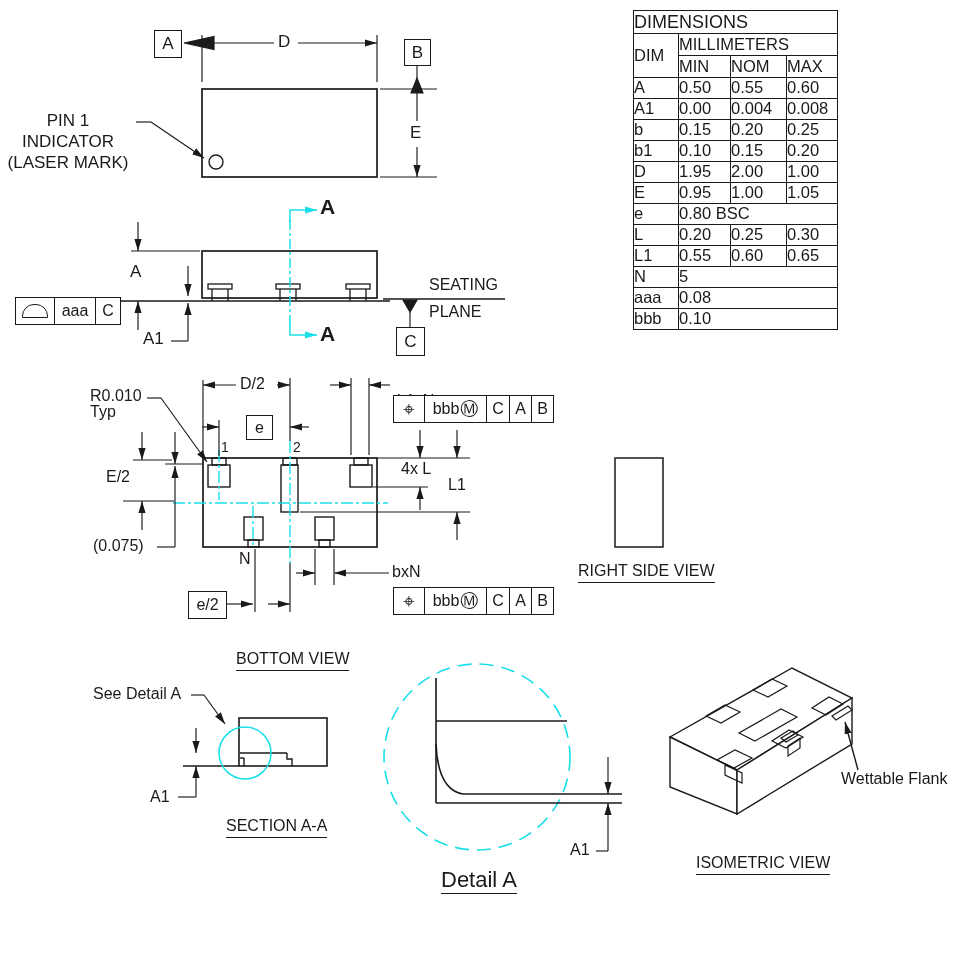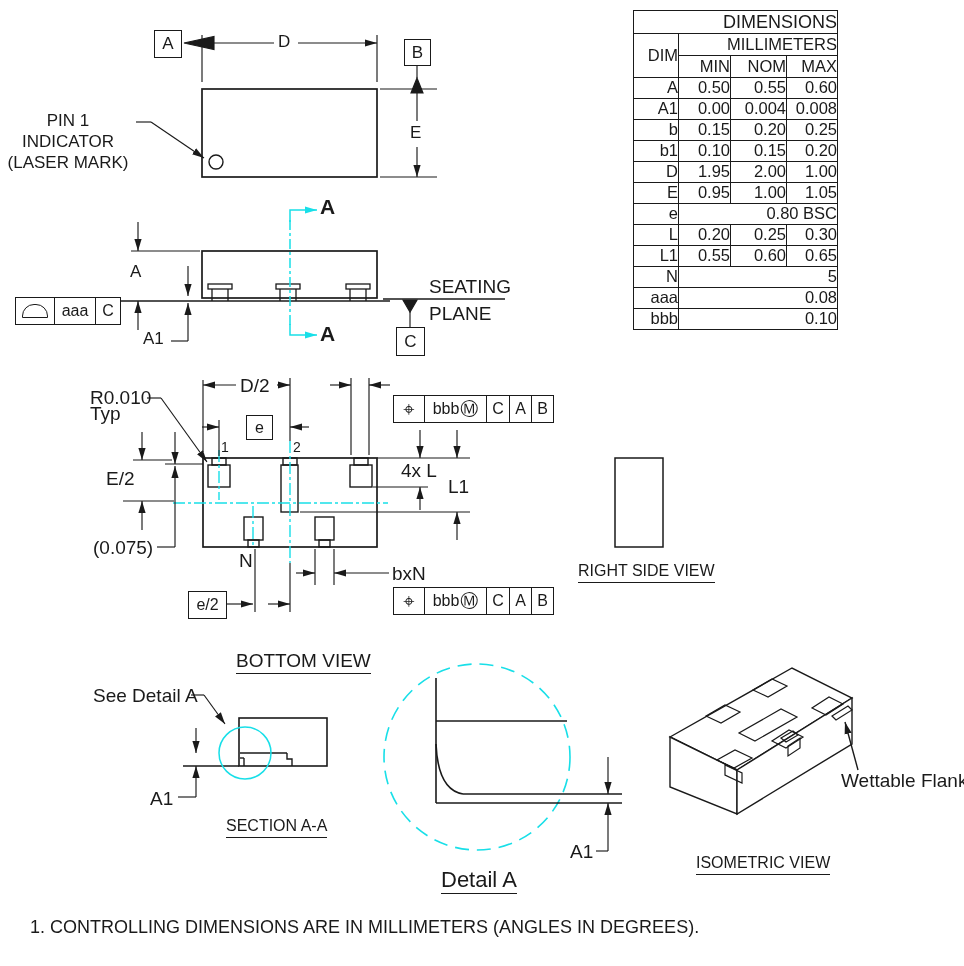--- a/index.html
+++ b/index.html
@@ -1,21 +1,21 @@
 <!DOCTYPE html>
 <html><head>
 <meta charset="utf-8">
 <style>
   html,body{margin:0;padding:0;}
   body{
     width:964px;height:966px;position:relative;background:#ffffff;
     font-family:"Liberation Sans",sans-serif;color:#1a1a1a;overflow:hidden;
   }
   #canvas-svg{position:absolute;left:0;top:0;}
-  .lbl{position:absolute;white-space:nowrap;font-size:19px;line-height:1.05;}
+  .lbl{position:absolute;white-space:nowrap;font-size:16px;line-height:1.05;}
   .lbl-17{font-size:17px;}
   .lbl-15{font-size:16px;}
   .lbl-14{font-size:14px;}
   .secA{font-size:21px;font-weight:bold;}
   .underl{border-bottom:1.6px solid #1a1a1a;padding-bottom:2px;}
   .dbox{
     position:absolute;border:1.6px solid #1a1a1a;background:#fff;
     display:flex;align-items:center;justify-content:center;font-size:17px;
   }
   .fcf{
@@ -34,21 +34,21 @@
   }
   .pos-sym{font-size:20px;line-height:1;}
   .mmc{font-size:18px;line-height:1;margin-left:1px;}
   .callout-right{text-align:center;}
   
   #dim-table{
     position:absolute;left:633px;top:10px;width:204px;
     border-collapse:collapse;table-layout:fixed;background:#fff;
   }
   #dim-table td{
-    border:1.5px solid #1a1a1a;text-align:right;vertical-align:middle;
+    border:1.5px solid #1a1a1a;text-align:left;vertical-align:middle;
     font-size:16.5px;height:20px;padding:0;line-height:1.05;
   }
   #dim-table td.title{font-size:18px;height:22px;}
   #dim-table td.hdr{height:21px;}
   #notes-block{position:absolute;left:4px;top:913px;font-size:18px;}
   #notes-block .note-item{margin-left:26px;margin-top:4px;}
 </style>
 </head>
 <body>
 
@@ -392,14 +392,13 @@
 <span class="lbl" style="left:93px;top:686px;">See Detail A</span>
 <span class="lbl" style="left:150px;top:789px;">A1</span>
 <span class="lbl lbl-15 underl" style="left:226px;top:818px;">SECTION A-A</span>
 <span class="lbl" style="left:570px;top:842px;">A1</span>
 <span class="lbl underl" style="left:441px;top:868px;font-size:22px;">Detail A</span>
 <span class="lbl lbl-15 underl" style="left:578px;top:563px;">RIGHT SIDE VIEW</span>
 <span class="lbl" style="left:841px;top:771px;">Wettable Flank</span>
 <span class="lbl lbl-15 underl" style="left:696px;top:855px;">ISOMETRIC VIEW</span>
 
 <div id="notes-block">
-  <div class="note-item">1.  CONTROLLING DIMENSIONS ARE IN MILLIMETERS (ANGLES IN DEGREES).</div>
 </div>
 
 </body></html>

